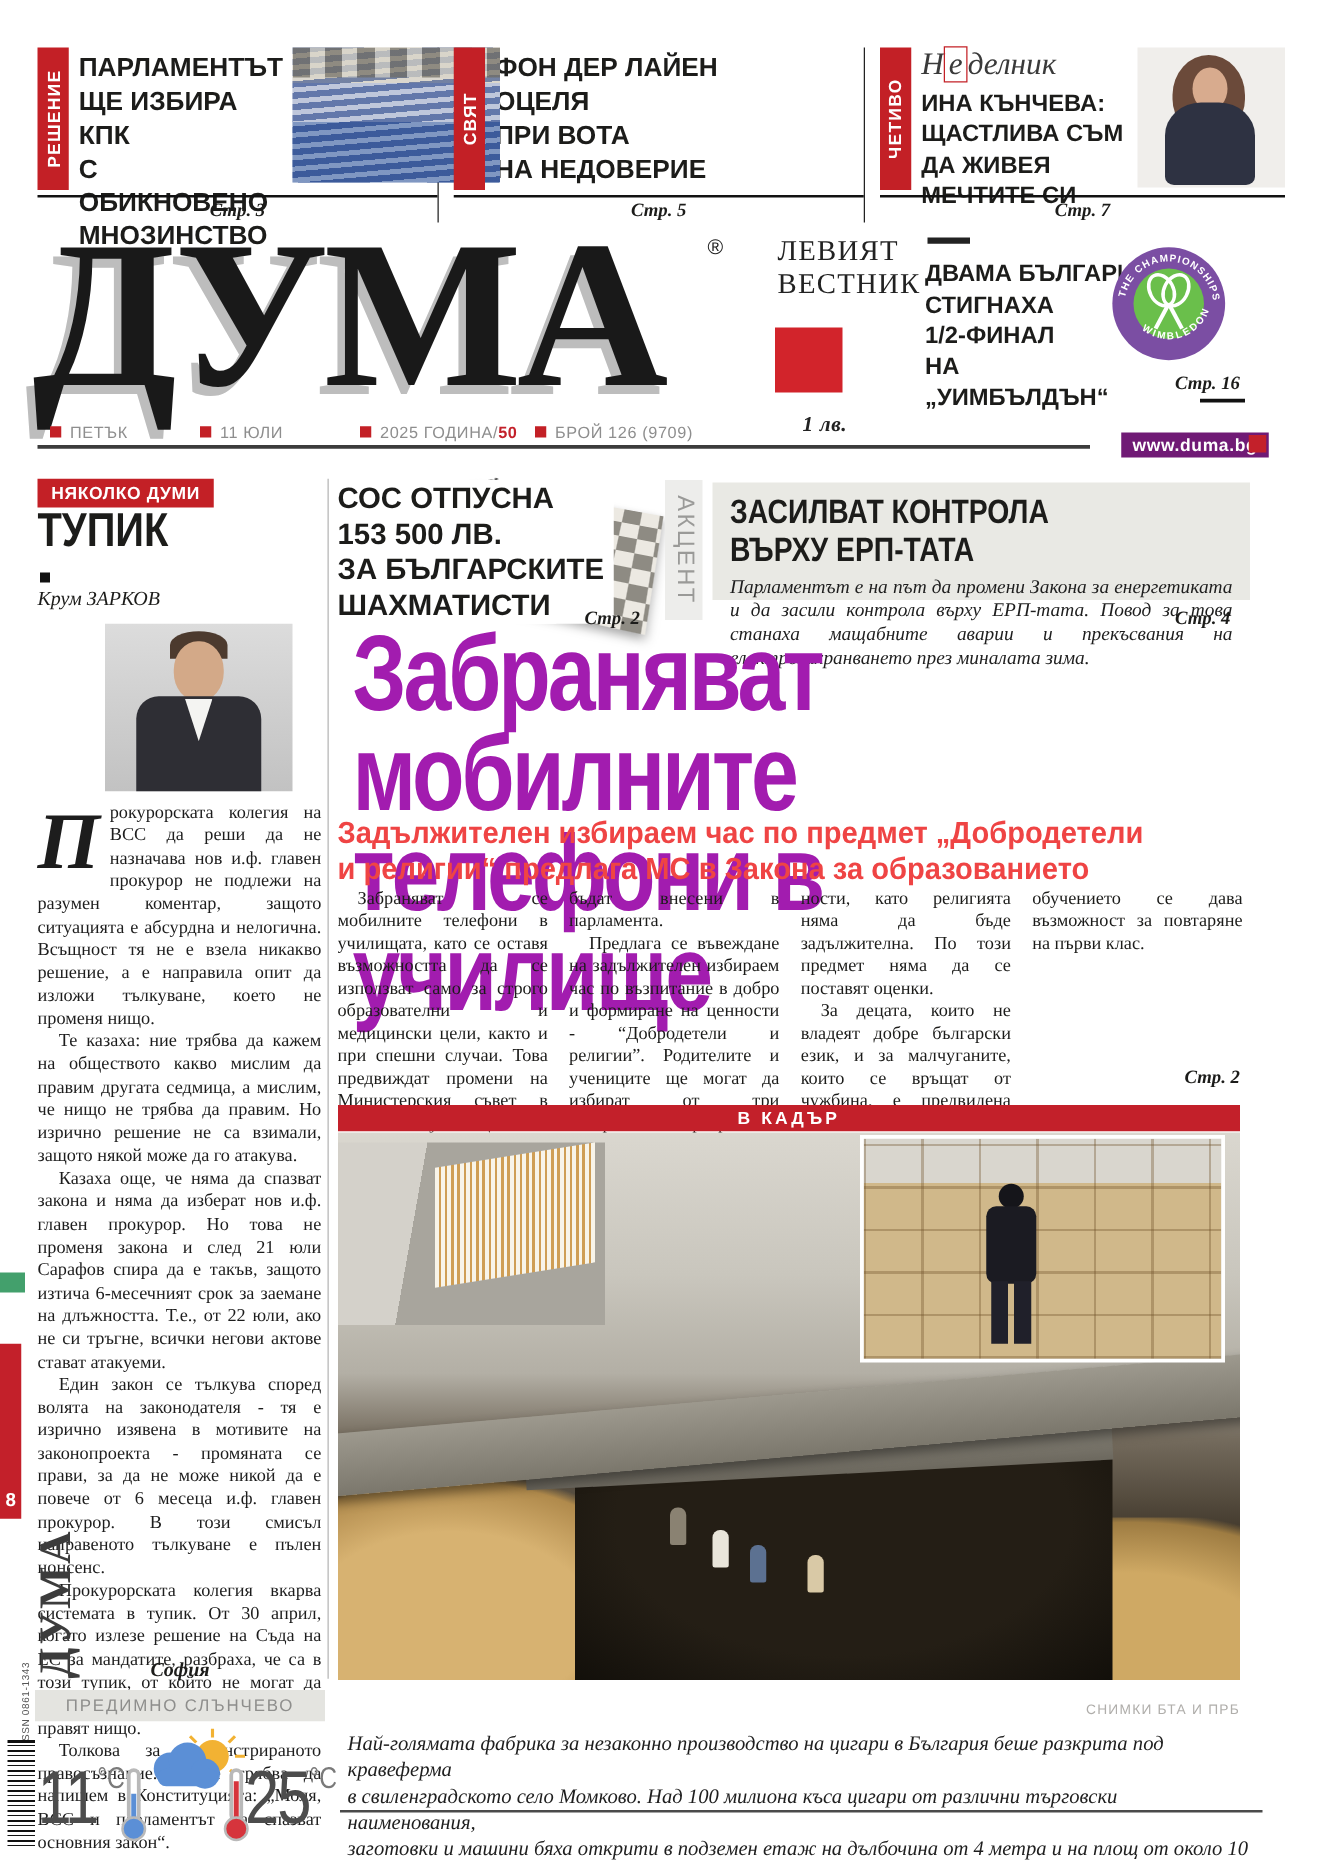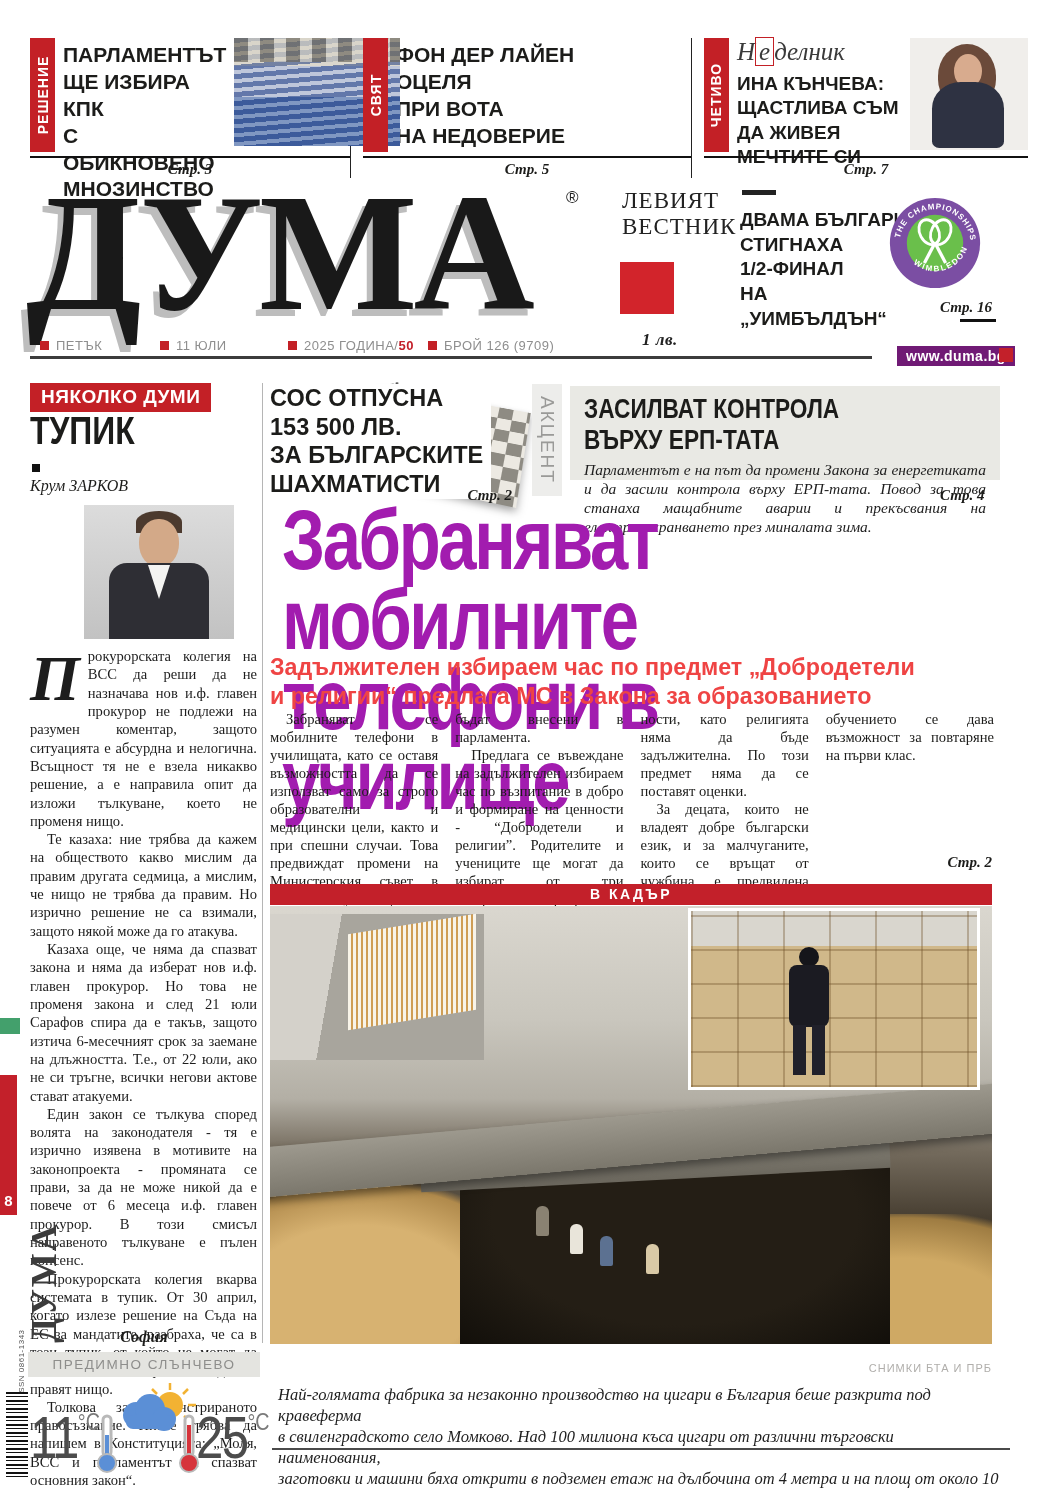--- a/index.html
+++ b/index.html
@@ -70,21 +70,21 @@
   .main-rule { position:absolute; left:30px; top:356px; width:842px; height:3px; background:#3c3c3c; }
   .site-box { position:absolute; left:897px; top:346px; background:#701a75; color:#fff; font-weight:bold;
       font-size:14px; padding:2px 9px; letter-spacing:.5px; }
   .site-sq { position:absolute; left:999px; top:348px; width:14px; height:14px; background:#c3202a; }
 
   
   .vdivider { position:absolute; left:262px; top:383px; width:1px; height:960px; background:#b5b5b5; }
 
   
   .opinion { position:absolute; left:30px; top:383px; width:227px; }
-  .rubric { display:inline-block; background:#c32026; color:#fff; font-weight:bold; font-size:19px;
+  .rubric { display:inline-block; background:#c32026; color:#fff; font-weight:bold; font-size:14px;
       letter-spacing:.5px; padding:3px 11px 4px; }
   .op-title { font-weight:bold; font-size:38px; line-height:1; margin-top:0; }
   .op-bullet { width:8px; height:8px; background:#111; margin:14px 0 5px 2px; }
   .op-author { font-family:"Liberation Serif", serif; font-style:italic; font-size:16px; }
   .portrait { position:relative; width:150px; height:134px; margin:10px 0 8px 54px;
       background:linear-gradient(#dcdcdc,#c2c2c2); overflow:hidden; }
   .portrait .head { position:absolute; left:55px; top:14px; width:40px; height:48px; background:#d3a988;
       border-radius:48%; }
   .portrait .hair { position:absolute; left:52px; top:6px; width:46px; height:22px; background:#4c3a2e;
       border-radius:50% 50% 0 0; }

